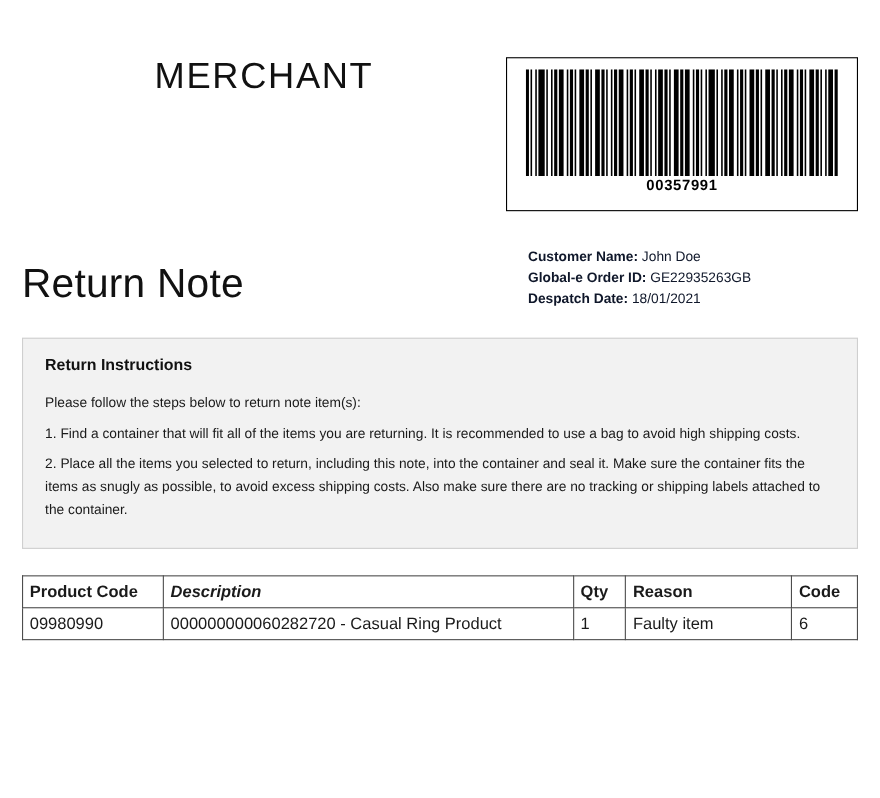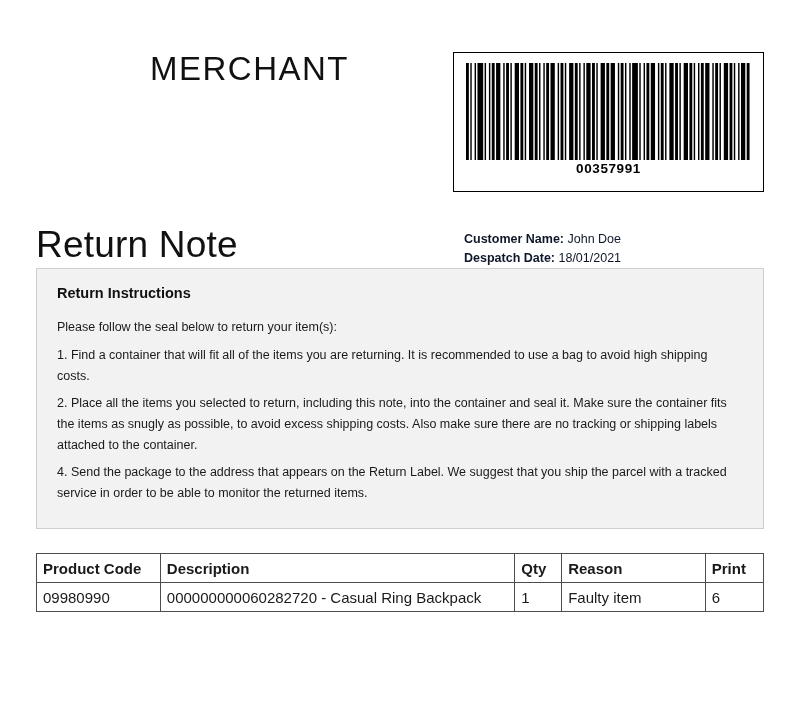--- a/index.html
+++ b/index.html
@@ -13,21 +13,21 @@
     font-family: "Liberation Sans", sans-serif;
     color: #1a1a1a;
     position: relative;
     overflow: hidden;
   }
   .page {
     position: relative;
     width: 800px;
     height: 725px;
     box-sizing: border-box;
-    padding: 0 36px;
+    padding: 0 20px;
   }
 
   
   .header {
     display: flex;
     align-items: flex-start;
     justify-content: space-between;
     padding-top: 52px;
   }
   .brand-block {
@@ -95,20 +95,21 @@
     color: #0f172a;
     text-align: left;
     min-width: 300px;
   }
   .meta .label {
     font-weight: bold;
   }
 
   
   .instructions {
+    margin-top: 26px;
     border: 1px solid #cfcfcf;
     background: #f2f2f2;
     box-sizing: border-box;
     padding: 16px 20px 18px 20px;
   }
   .instructions h2 {
     margin: 0 0 16px 0;
     font-size: 14.5px;
     font-weight: bold;
     color: #111;
@@ -136,21 +137,21 @@
     padding: 4px 6px;
     text-align: left;
     vertical-align: middle;
     height: 20px;
   }
   .items-table th {
     font-weight: bold;
     background: #ffffff;
   }
   .col-code   { width: 122px; }
-  .col-desc   { width: 390px; }
+  .col-desc   { width: 390px; font-style: italic; }
   .col-qty    { width: 36px; }
   .col-reason { width: 150px; }
   .col-rcode  { width: 48px; }
 </style>
 </head>
 <body>
 
 <div class="page">
 
   <div class="header">
@@ -231,48 +232,51 @@
 
   <div class="title-row">
     <div class="doc-title">Return Note</div>
 
     <div class="meta">
       <div>
         <span class="label">Customer Name:</span>
         <span>John Doe</span>
       </div>
       <div>
+        <span class="label">Global-e Order ID:</span>
+        <span>GE22935263GB</span>
+      </div>
+      <div>
         <span class="label">Despatch Date:</span>
         <span>18/01/2021</span>
       </div>
     </div>
   </div>
 
   <div class="instructions">
     <h2>Return Instructions</h2>
-    <p class="intro">Please follow the seal below to return your item(s):</p>
+    <p class="intro">Please follow the steps below to return note item(s):</p>
     <p>1. Find a container that will fit all of the items you are returning. It is recommended to use a bag to avoid high shipping costs.</p>
     <p>2. Place all the items you selected to return, including this note, into the container and seal it. Make sure the container fits the items as snugly as possible, to avoid excess shipping costs. Also make sure there are no tracking or shipping labels attached to the container.</p>
-    <p>4. Send the package to the address that appears on the Return Label. We suggest that you ship the parcel with a tracked service in order to be able to monitor the returned items.</p>
   </div>
 
   <table class="items-table">
     <thead>
       <tr>
         <th class="col-code">Product Code</th>
         <th class="col-desc">Description</th>
         <th class="col-qty">Qty</th>
         <th class="col-reason">Reason</th>
-        <th class="col-rcode">Print</th>
+        <th class="col-rcode">Code</th>
       </tr>
     </thead>
     <tbody>
       <tr>
         <td>09980990</td>
-        <td>000000000060282720 - Casual Ring Backpack</td>
+        <td>000000000060282720 - Casual Ring Product</td>
         <td>1</td>
         <td>Faulty item</td>
         <td>6</td>
       </tr>
     </tbody>
   </table>
 
 </div>
 
 </body></html>

